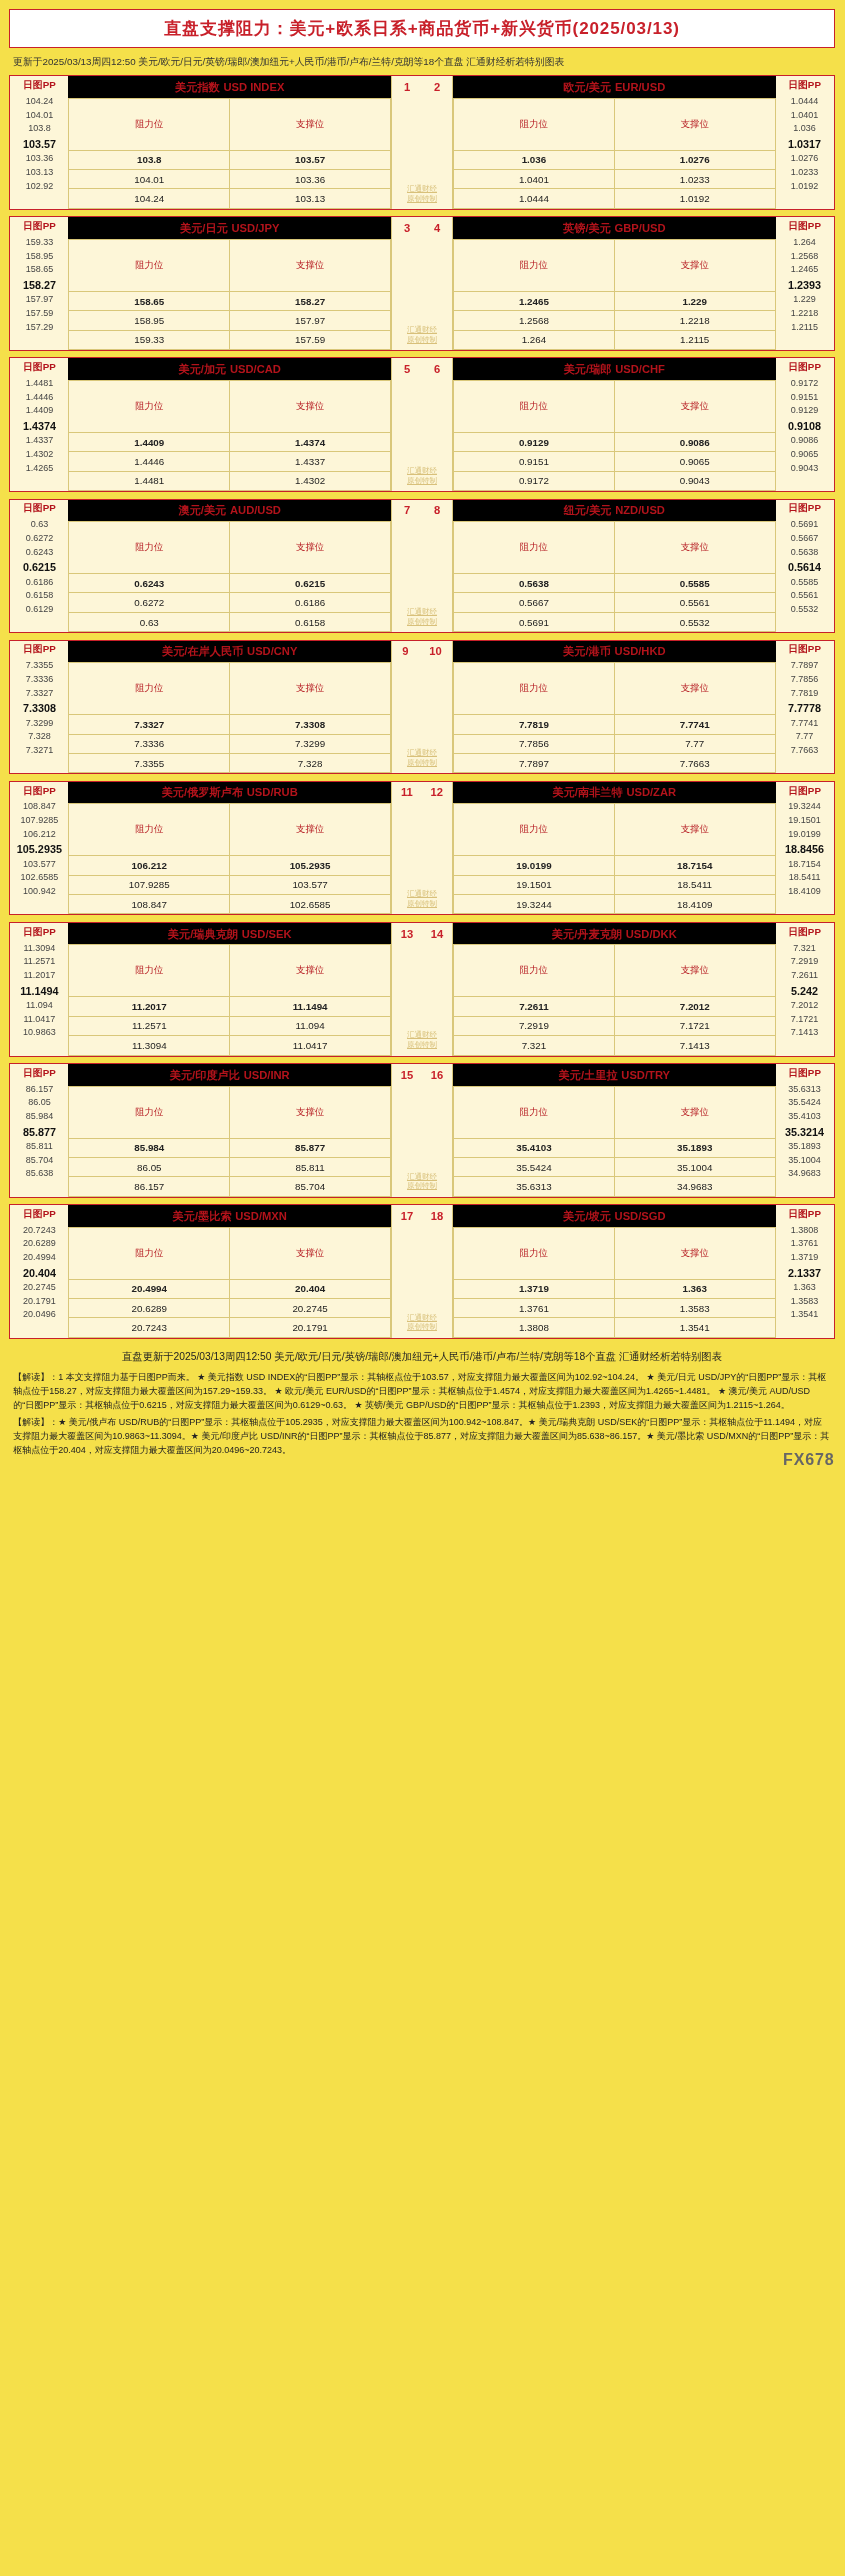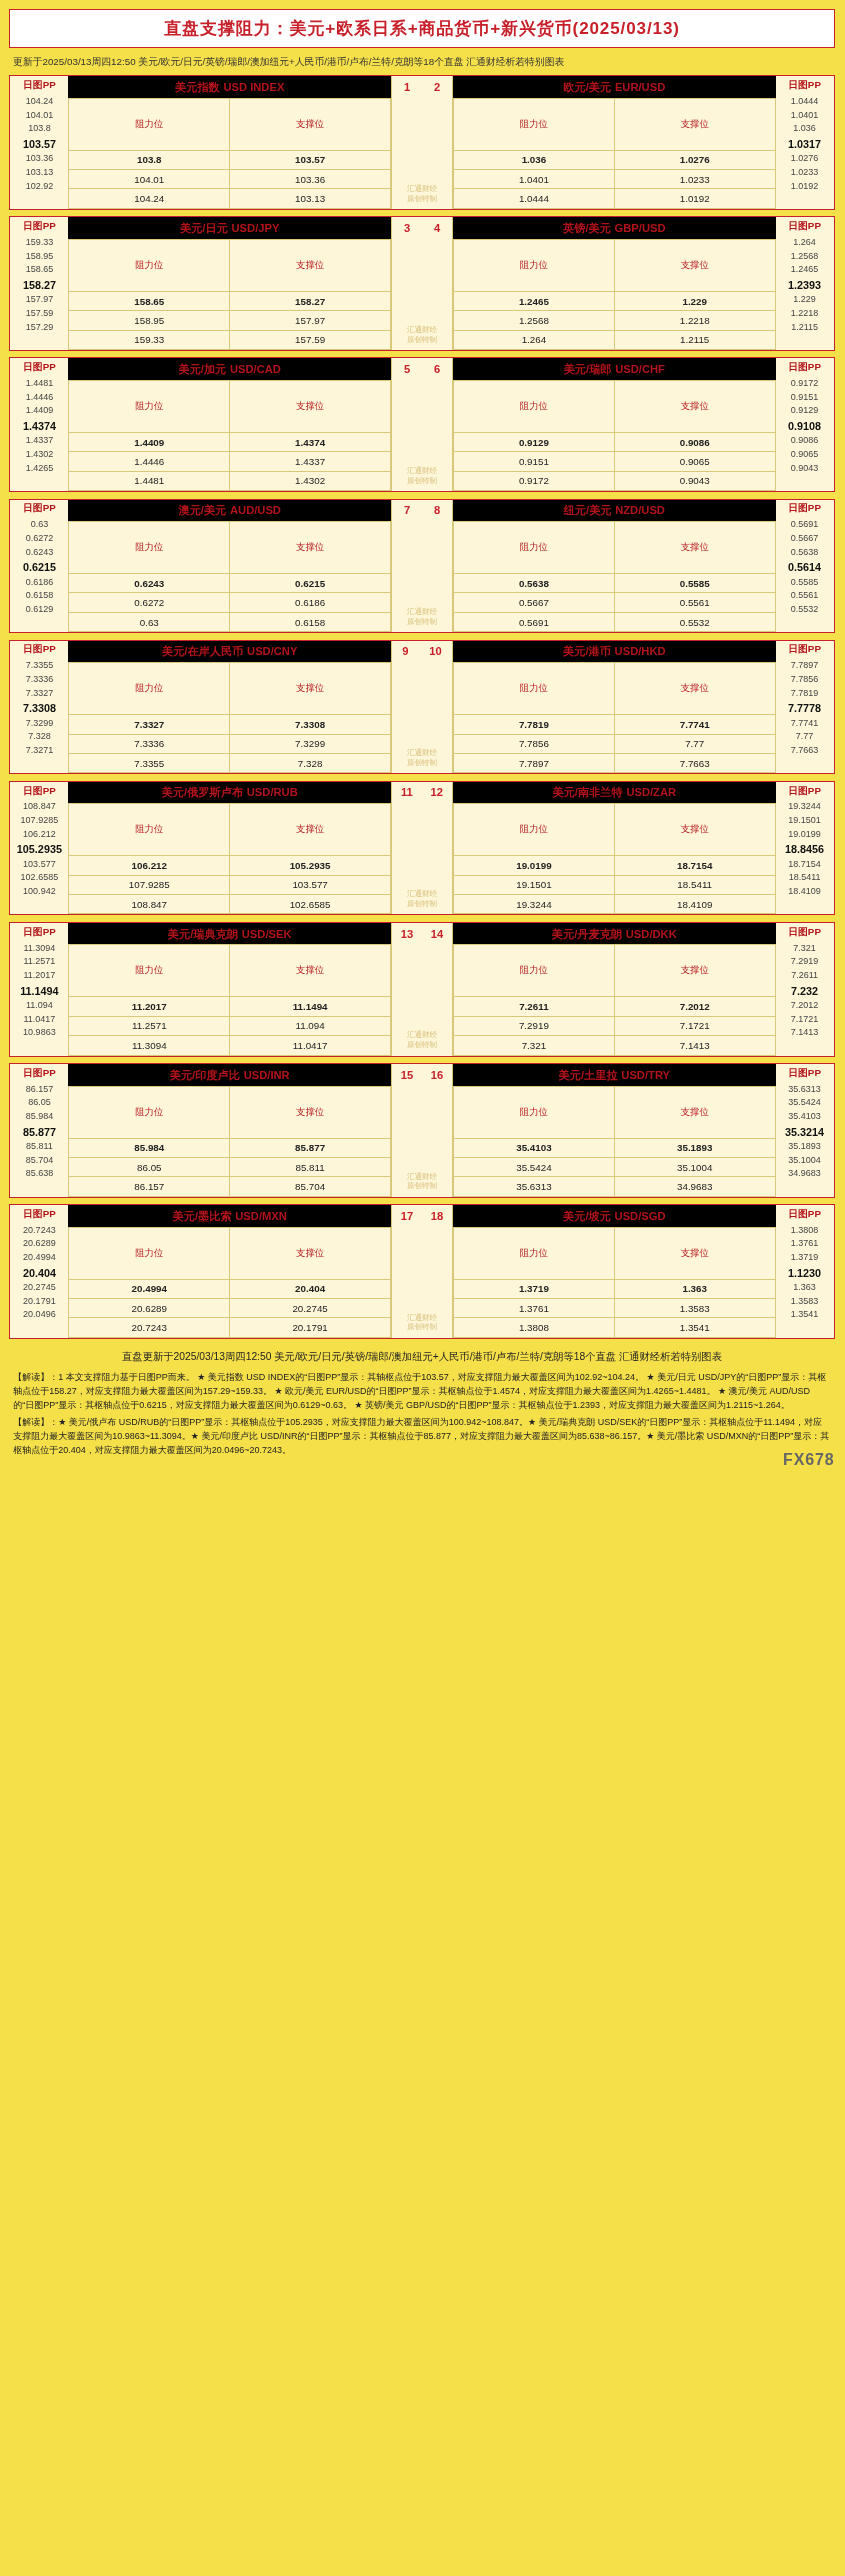--- a/index.html
+++ b/index.html
@@ -123,20 +123,21 @@
     font-weight:bold;
     color:#c8202a;
   }
   .watermark{
     position:absolute;
     bottom:5.6px;left:0;right:0;
     text-align:center;
     font-size:7.5px;
     color:#d8c07a;
     line-height:1.3;
+    text-decoration:underline;
   }
 
   .footer{
     font-size:9.8px;
     line-height:1.6;
     color:#222;
     padding:3.7px 1.9px 1.9px 1.9px;
   }
   .footer .f-title{text-align:center;font-size:10.3px;padding-bottom:3.7px;}
   .notes{font-size:9px;line-height:1.55;color:#222;padding:1.9px;}
@@ -683,21 +684,21 @@
                 </tr>
               </tbody>
             </table>
           </div>
         </div>
         <div class="side">
           <div class="pp-head">日图PP</div>
           <div class="lvl">7.321</div>
           <div class="lvl">7.2919</div>
           <div class="lvl">7.2611</div>
-          <div class="lvl big">7.232</div>
+          <div class="lvl big">5.242</div>
           <div class="lvl">7.2012</div>
           <div class="lvl">7.1721</div>
           <div class="lvl">7.1413</div>
         </div>
       </div>
       <div class="block">
         <div class="side">
           <div class="pp-head">日图PP</div>
           <div class="lvl">86.157</div>
           <div class="lvl">86.05</div>
@@ -837,21 +838,21 @@
                 </tr>
               </tbody>
             </table>
           </div>
         </div>
         <div class="side">
           <div class="pp-head">日图PP</div>
           <div class="lvl">1.3808</div>
           <div class="lvl">1.3761</div>
           <div class="lvl">1.3719</div>
-          <div class="lvl big">1.1230</div>
+          <div class="lvl big">2.1337</div>
           <div class="lvl">1.363</div>
           <div class="lvl">1.3583</div>
           <div class="lvl">1.3541</div>
         </div>
       </div>
     </div>
 
   <div class="footer">
     <div class="f-title">直盘更新于2025/03/13周四12:50 美元/欧元/日元/英镑/瑞郎/澳加纽元+人民币/港币/卢布/兰特/克朗等18个直盘 汇通财经析若特别图表</div>
     <div class="notes">

